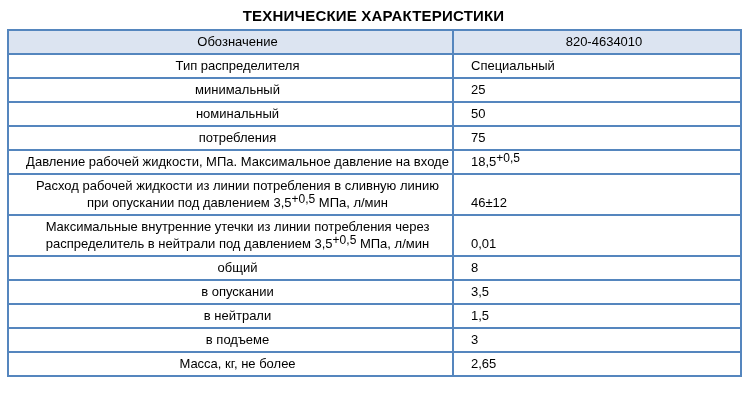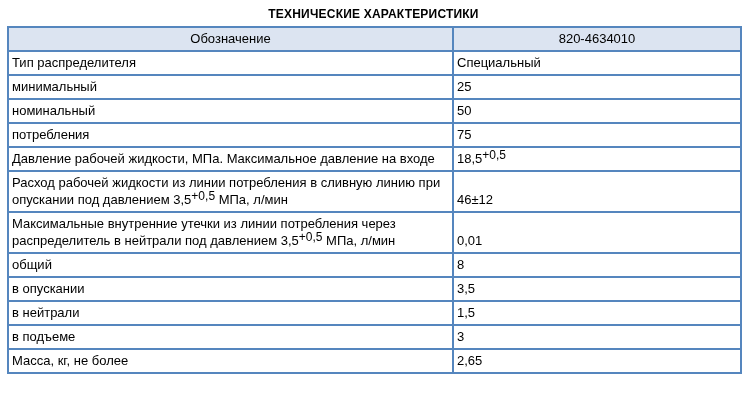--- a/index.html
+++ b/index.html
@@ -10,46 +10,46 @@
   *{box-sizing:border-box;margin:0;padding:0;}
   html,body{width:747px;height:415px;overflow:hidden;}
   body{
     background:#ffffff;
     font-family:"Liberation Sans", sans-serif;
     color:#000;
   }
   .page-title{
     margin:7px 0 5px 0;
     text-align:center;
-    font-size:12px;
+    font-size:15px;
     font-weight:bold;
     letter-spacing:0.2px;
     color:var(--title-color);
   }
   table.spec{
     border-collapse:collapse;
     table-layout:fixed;
     width:733px;
     margin-left:7px;
     font-size:13px;
     line-height:17px;
   }
   table.spec td{
     border:2px solid var(--border);
-    padding:2px 3px 3px 3px;
+    padding:2px 3px 3px 17px;
     overflow:hidden;
   }
   table.spec thead td{
     background:var(--header-bg);
     text-align:center;
     vertical-align:middle;
     height:21px;
   }
   td.param{
-    text-align:left;
+    text-align:center;
     vertical-align:top;
     margin-left:6px;
   }
   td.value{
     text-align:left;
     vertical-align:bottom;
   }
   tbody tr{height:22px;}
   sup{
     font-size:12px;

